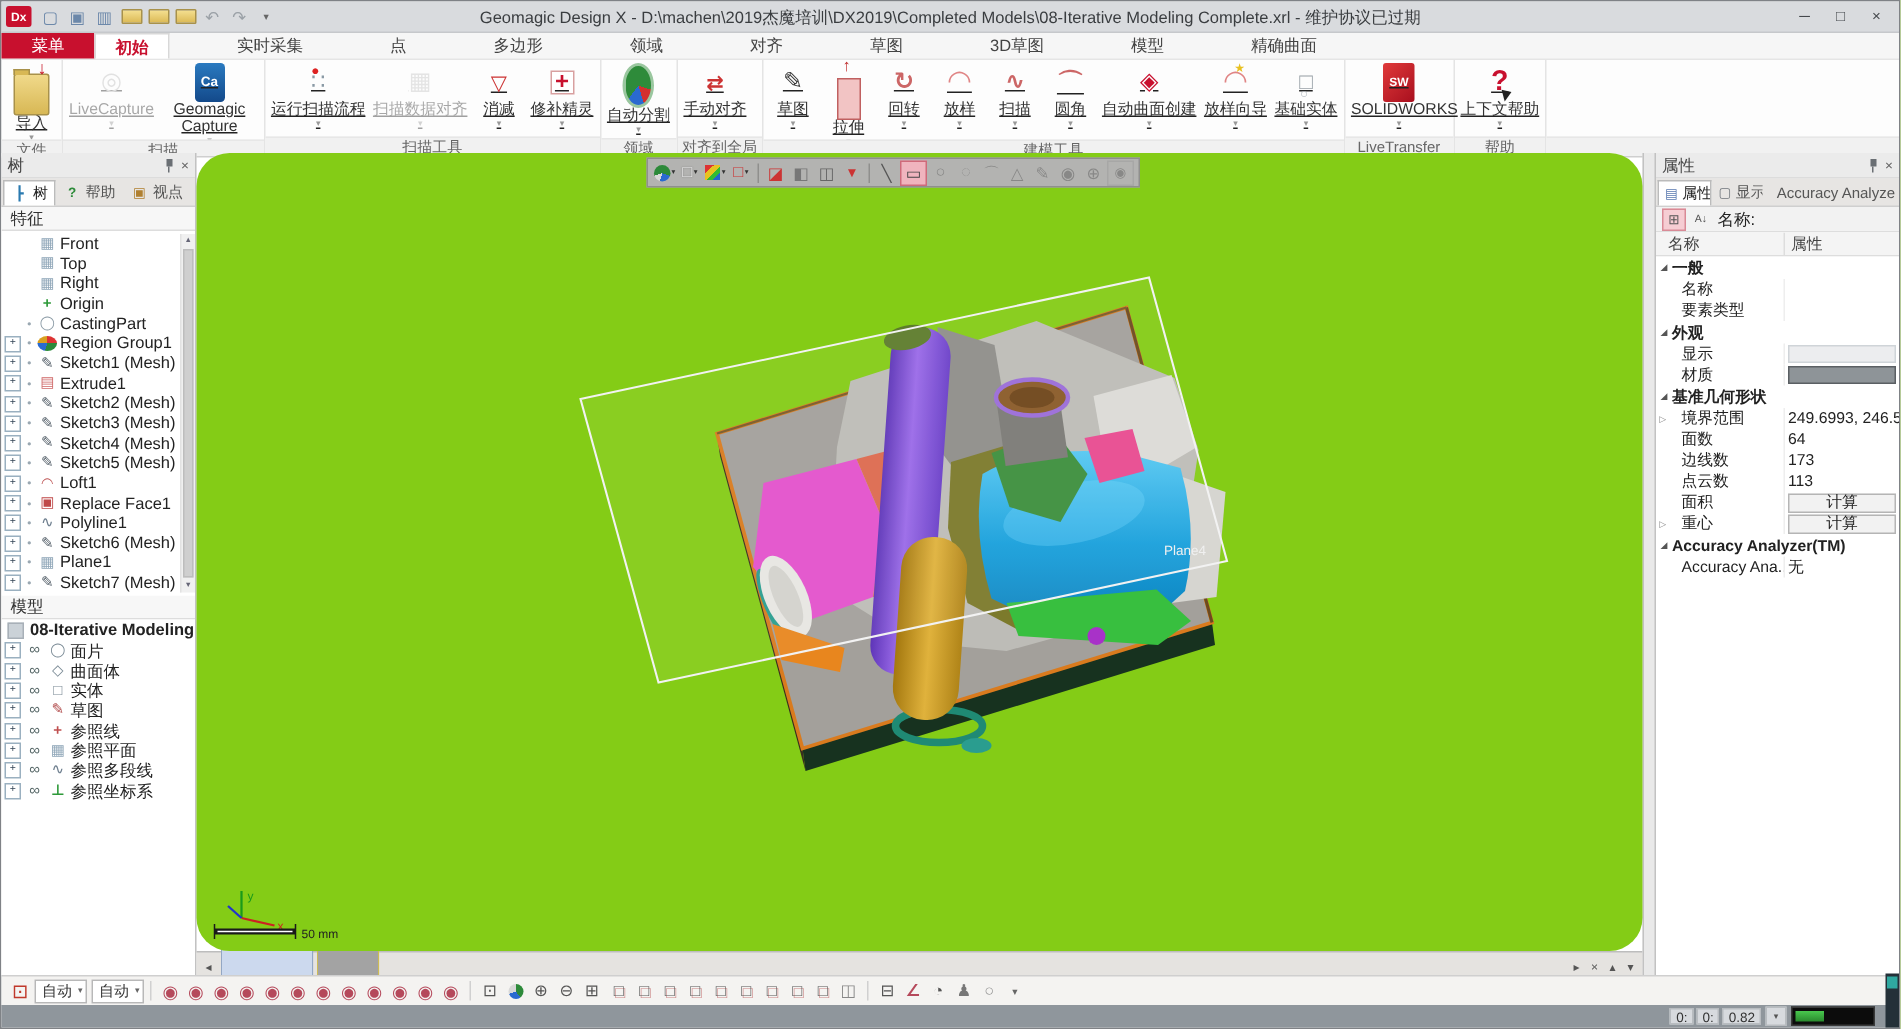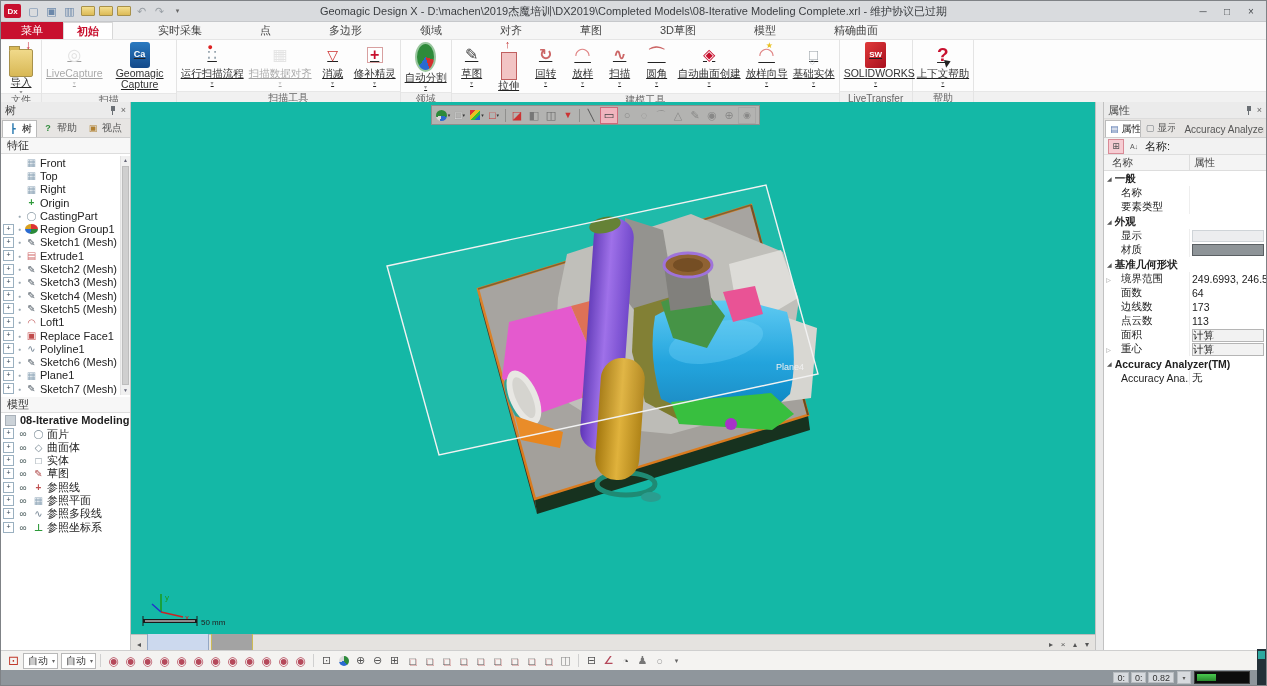--- a/index.html
+++ b/index.html
@@ -76,21 +76,21 @@
   [data-icon="solidworks-icon"]{width:21px;height:20px;background:linear-gradient(135deg,#e03a3a,#a80f1e);border-radius:2px;color:#fff;font-weight:bold;font-size:8px;}
   [data-icon="solidworks-icon"]::before{content:"SW";}
   [data-icon="context-help-icon"]{position:relative;}
   [data-icon="context-help-icon"]::before{content:"?";color:#c8102e;font-size:19px;font-weight:bold;}
   [data-icon="context-help-icon"]::after{content:"";position:absolute;bottom:1px;right:-2px;width:0;height:0;border-left:6px solid #222;border-top:3px solid transparent;border-bottom:5px solid transparent;transform:rotate(-15deg);}
 
   
   .main{position:absolute;top:101px;left:0;right:0;bottom:35px;display:flex;}
   .leftpanel{width:130px;background:#f2f2f2;border-right:1px solid #c2c2c2;display:flex;flex-direction:column;box-sizing:border-box;}
   .centercol{flex:1;min-width:0;display:flex;flex-direction:column;}
-  .viewport{flex:1;position:relative;background:#14b8a6;overflow:hidden;}
+  .viewport{flex:1;position:relative;background:#84cc16;overflow:hidden;border-radius:22px;}
   .splitter{width:7px;background:#e9e9e9;border-left:1px solid #c2c2c2;border-right:1px solid #c2c2c2;}
   .rightpanel{width:162px;background:#f2f2f2;display:flex;flex-direction:column;box-sizing:border-box;}
 
   
   .phead{height:16px;display:flex;align-items:center;gap:4px;padding:0 4px;background:#ebebeb;border-bottom:1px solid #dcdcdc;color:#444;}
   .phead .sp{flex:1;}
   .pin{position:relative;width:8px;height:11px;}
   .pin::before{content:"";position:absolute;top:1px;left:2px;width:4px;height:5px;background:#6a6f74;}
   .pin::after{content:"";position:absolute;top:6px;left:3.5px;width:1px;height:4px;background:#6a6f74;}
   .pclose{font-size:9px;color:#666;}
@@ -153,21 +153,21 @@
   .pgh2{flex:1;padding-left:4px;display:flex;align-items:center;}
   .pghd{height:15px;display:flex;align-items:center;gap:3px;padding-left:3px;font-weight:bold;color:#222;background:#fff;}
   .pgexp{font-size:6px;color:#555;}
   .pgexp::before{content:"◢";}
   .prow{height:14px;display:flex;align-items:center;background:#fff;color:#222;}
   .prexp{width:9px;min-width:9px;text-align:center;font-size:6px;color:#888;visibility:hidden;}
   .prexp::before{content:"▷";}
   .prow[data-expand="true"] .prexp{visibility:visible;}
   .pname{width:68px;min-width:68px;padding-left:8px;overflow:hidden;white-space:nowrap;}
   .pval{flex:1;height:100%;border-left:1px solid #eee;padding:0 2px;display:flex;align-items:center;overflow:hidden;white-space:nowrap;}
-  .pvbtn{display:none;flex:1;background:#f2f2f2;border:1px solid #b5b5b5;height:11px;line-height:11px;}
+  .pvbtn{display:none;flex:1;text-align:center;background:#f2f2f2;border:1px solid #b5b5b5;height:11px;line-height:11px;}
   .pvswatch{display:none;flex:1;height:10px;background:#8e9498;border:1px solid #5a5f63;}
   .pvfield{display:none;flex:1;height:10px;background:#ecedef;border:1px solid #cfd4d8;} .prow[data-control="button"] .pvbtn{display:block;} .prow[data-control="swatch"] .pvswatch{display:block;} .prow[data-control="field"] .pvfield{display:block;}
 
   
   .vtb{position:absolute;left:300px;top:3px;height:18px;display:flex;align-items:center;background:#b3b3b1;border:1px solid #8f8f8d;padding:0 3px;gap:1px;z-index:5;}
   .vbtn{width:16px;height:15px;display:flex;align-items:center;justify-content:center;font-size:11px;color:#3d3d3d;}
   .vbtn[data-state="active"]{background:#f0b4be;border:1px solid #cf6a7a;}
   .vbtn[data-state="disabled"]{opacity:.45;}
   .vbtn[data-type="sep"]{width:1px;min-width:1px;height:13px;background:#8f8f8d;margin:0 2px;}
   .vbtn[data-dd="true"]::after{content:"▾";font-size:5px;margin-left:1px;color:#333;}
@@ -371,20 +371,29 @@
     <div class="rbtns">
   <div class="rbtn" data-dd="true" title="自动分割">
     <span class="ricon" data-icon="auto-segment-icon"></span>
     <span class="rlabel">自动分割</span>
   </div>
 </div>
     <div class="rglabel">领域</div>
   </div>
 
 
+  <div class="rgroup">
+    <div class="rbtns">
+  <div class="rbtn" data-dd="true" title="手动对齐">
+    <span class="ricon" data-icon="manual-align-icon"></span>
+    <span class="rlabel">手动对齐</span>
+  </div>
+</div>
+    <div class="rglabel">对齐到全局</div>
+  </div>
 
   <div class="rgroup">
     <div class="rbtns">
   <div class="rbtn" data-dd="true" title="草图">
     <span class="ricon" data-icon="sketch-ribbon-icon"></span>
     <span class="rlabel">草图</span>
   </div>
 
   <div class="rbtn" data-dd="true" title="拉伸">
     <span class="ricon" data-icon="extrude-ribbon-icon"></span>

